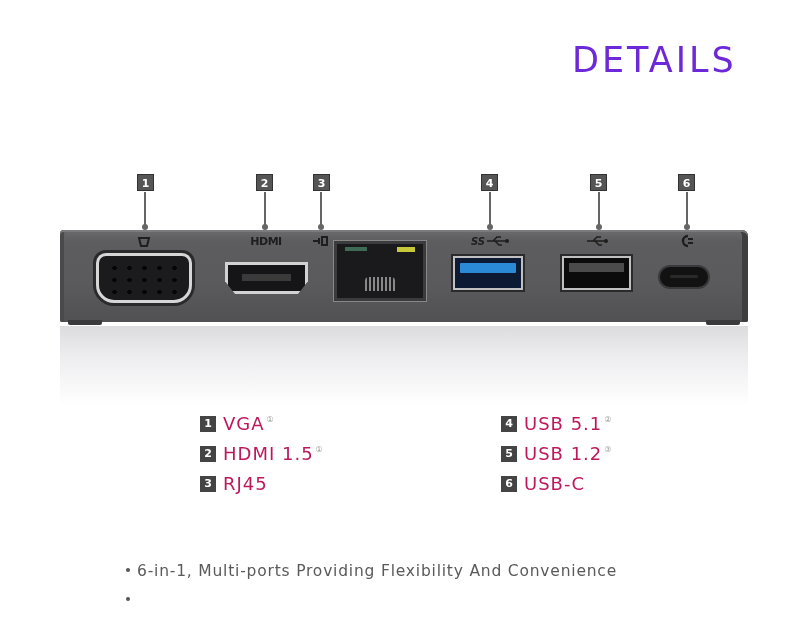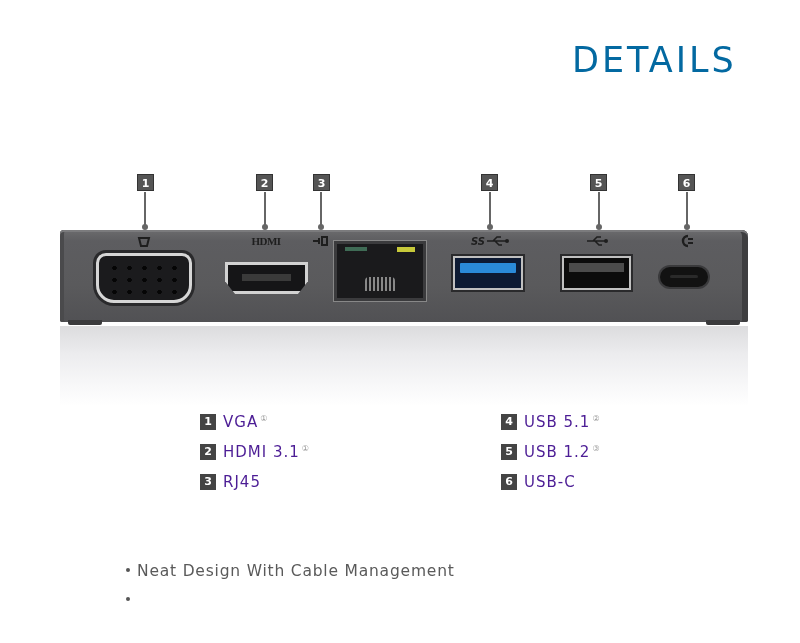--- a/index.html
+++ b/index.html
@@ -1,21 +1,21 @@
 <!DOCTYPE html>
 <html><head>
 <meta charset="utf-8">
 <style>
   * { box-sizing: border-box; margin: 0; padding: 0; }
   html, body { width: 800px; height: 643px; background: #ffffff; overflow: hidden; }
   body { position: relative; font-family: "DejaVu Sans", "Liberation Sans", sans-serif; color: #555; }
 
   .title {
     position: absolute; left: 572px; top: 40px;
-    font-size: 35px; letter-spacing: 3px; color: #0369a1; font-weight: normal;
+    font-size: 35px; letter-spacing: 3px; color: #6d28d9; font-weight: normal;
     font-family: "DejaVu Sans", sans-serif;
   }
 
   
   .badge {
     position: absolute; width: 17px; height: 17px; background: #555;
     color: #fff; font-size: 11px; font-weight: bold; text-align: center; line-height: 17px;
     border: 1px solid #333;
   }
   .leader { position: absolute; width: 2px; background: #666; }
@@ -79,21 +79,21 @@
     background: #121212; border-radius: 10px; box-shadow: 0 0 0 2px #3a3a3c;
   }
   .usbc-tongue { position: absolute; left: 10px; top: 8px; width: 28px; height: 3px; background: #2a2a2a; border-radius: 2px; }
 
   
   .legend-item { position: absolute; display: flex; align-items: center; }
   .legend-badge {
     width: 16px; height: 16px; background: #444; color: #fff; font-size: 11px; font-weight: bold;
     text-align: center; line-height: 16px; margin-right: 7px;
   }
-  .legend-label { font-size: 15px; color: #4c1d95; letter-spacing: 1px; }
+  .legend-label { font-size: 18px; color: #be185d; letter-spacing: 1px; }
   .legend-note { font-size: 8px; color: #999; margin-left: 2px; vertical-align: super; position: relative; top: -4px; }
 
   .features { position: absolute; left: 126px; top: 561px; }
   .feature { font-size: 15.5px; color: #5a5a5a; letter-spacing: 0.8px; height: 29px; line-height: 20px; white-space: nowrap; }
   .bullet { display: inline-block; width: 4px; height: 4px; border-radius: 50%; background: #555; margin-right: 7px; vertical-align: middle; position: relative; top: -2px; }
 </style>
 </head>
 <body>
 
 <div class="title">DETAILS</div>
@@ -125,21 +125,21 @@
 <div class="reflection"></div>
 <div class="device"></div>
 <div class="foot" style="left:68px;"></div>
 <div class="foot" style="left:706px;"></div>
 
 <div class="port-icon" style="left:134px;top:236px;width:20px;">
   <svg width="14" height="12" viewBox="0 0 14 12">
       <path d="M2 2 H12 L10 10 H4 Z" fill="none" stroke="#1e1e1e" stroke-width="2"></path>
     </svg>
 </div>
-<div class="port-icon" style="left:246px;top:235px;width:40px;font-size:11px;letter-spacing:-0.5px;color:#1e1e1e;font-family:Liberation Serif, serif;">HDMI</div>
+<div class="port-icon" style="left:246px;top:235px;width:40px;font-size:11px;letter-spacing:-0.5px;color:#1e1e1e;">HDMI</div>
 <div class="port-icon" style="left:311px;top:235px;width:20px;">
   <svg width="16" height="12" viewBox="0 0 16 12">
       <path d="M0 6 H6 M9 2 H14 V10 H9 Z M6 3 V9" fill="none" stroke="#1e1e1e" stroke-width="2"></path>
     </svg>
 </div>
 <div class="port-icon" style="left:470px;top:235px;width:42px;">
   <svg width="40" height="12" viewBox="0 0 40 12">
       <text x="0" y="10" font-size="10" font-style="italic" font-family="DejaVu Sans, sans-serif" fill="#1e1e1e">SS</text>
       <path d="M16 6 H36 M22 6 L26 2 H30 M24 6 L28 10 H31" fill="none" stroke="#1e1e1e" stroke-width="1.6"></path>
       <circle cx="36" cy="6" r="2" fill="#1e1e1e"></circle>
@@ -179,21 +179,21 @@
     <div class="usbc-tongue"></div>
   </div>
 
 <div class="legend-item" style="left:200px;top:413px;">
   <span class="legend-badge">1</span>
   <span class="legend-label">VGA</span>
   <span class="legend-note">①</span>
 </div>
 <div class="legend-item" style="left:200px;top:443px;">
   <span class="legend-badge">2</span>
-  <span class="legend-label">HDMI 3.1</span>
+  <span class="legend-label">HDMI 1.5</span>
   <span class="legend-note">①</span>
 </div>
 <div class="legend-item" style="left:200px;top:473px;">
   <span class="legend-badge">3</span>
   <span class="legend-label">RJ45</span>
 </div>
 <div class="legend-item" style="left:501px;top:413px;">
   <span class="legend-badge">4</span>
   <span class="legend-label">USB 5.1</span>
   <span class="legend-note">②</span>
@@ -202,15 +202,15 @@
   <span class="legend-badge">5</span>
   <span class="legend-label">USB 1.2</span>
   <span class="legend-note">③</span>
 </div>
 <div class="legend-item" style="left:501px;top:473px;">
   <span class="legend-badge">6</span>
   <span class="legend-label">USB-C</span>
 </div>
 
 <div class="features">
-  <div class="feature"><span class="bullet"></span><span>Neat Design With Cable Management</span></div>
+  <div class="feature"><span class="bullet"></span><span>6-in-1, Multi-ports Providing Flexibility And Convenience</span></div>
   <div class="feature"><span class="bullet"></span></div>
 </div>
 
 </body></html>

